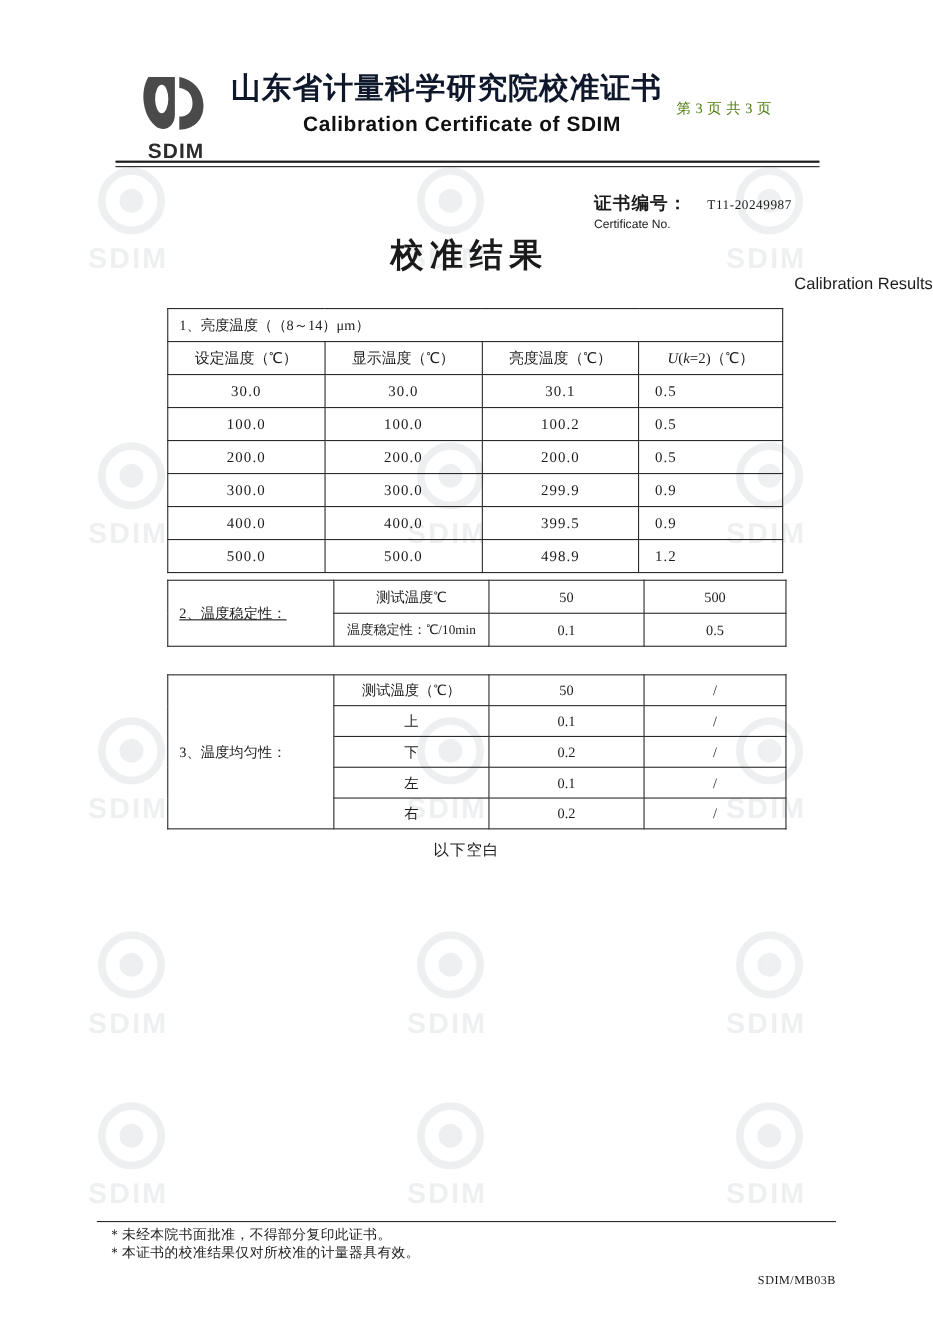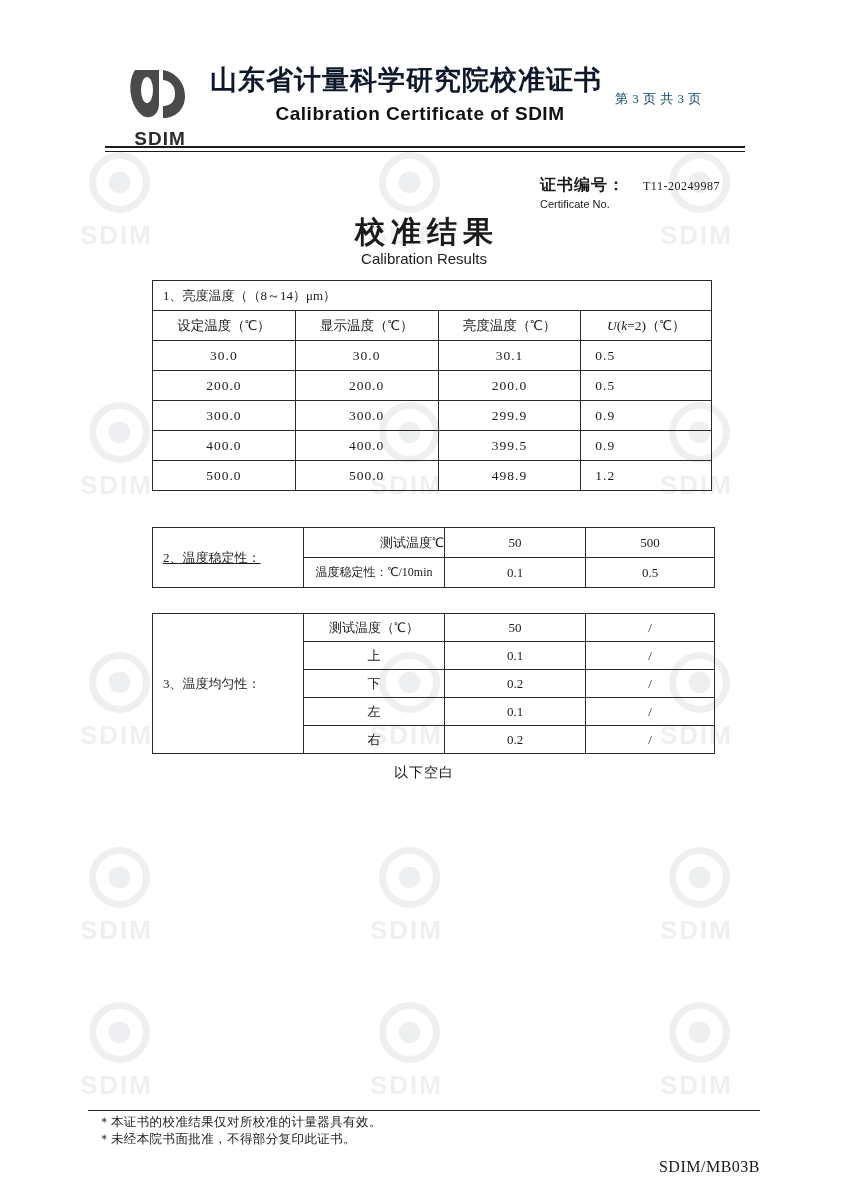--- a/index.html
+++ b/index.html
@@ -93,21 +93,21 @@
     text-align: center;
     width: 420px;
     color: #111;
   }
   .page-count {
     position: absolute;
     left: 505px;
     top: 28px;
     font-size: 13px;
     letter-spacing: 0.5px;
-    color: #0c4a6e;
+    color: #4d7c0f;
     white-space: nowrap;
   }
   .rule {
     position: absolute;
     left: 105px;
     top: 146px;
     width: 640px;
     border-top: 2px solid #1b1b1b;
     border-bottom: 1px solid #1b1b1b;
     height: 3px;
@@ -149,21 +149,21 @@
     font-size: 30px;
     font-weight: bold;
     letter-spacing: 6px;
     text-indent: 6px;
   }
   .sec-title-en {
     position: absolute;
     top: 250px;
     left: 0;
     width: 848px;
-    text-align: center;
+    text-align: right;
     font-family: "Liberation Sans", sans-serif;
     font-size: 15px;
     color: #1b1b1b;
   }
 
   
   table {
     border-collapse: collapse;
     position: absolute;
     background: transparent;
@@ -226,21 +226,21 @@
     top: 1114px;
     font-size: 12.5px;
     line-height: 17px;
     letter-spacing: 0.4px;
   }
   .footer-code {
     position: absolute;
     right: 88px;
     top: 1158px;
     font-family: "Liberation Serif", serif;
-    font-size: 16px;
+    font-size: 11px;
     letter-spacing: 0.5px;
   }
   .u-italic { font-style: italic; }
 </style>
 </head>
 <body>
 
 <div class="page">
 
   <div class="watermark" style="left:80px; top:150px;">
@@ -341,20 +341,26 @@
       <td style="width:140px;margin-top:36px;">亮度温度（℃）</td>
       <td style="width:128px;"><span class="u-italic">U</span>(<span class="u-italic">k</span>=2)（℃）</td>
     </tr>
     <tr class="val">
       <td>30.0</td>
       <td>30.0</td>
       <td>30.1</td>
       <td class="u">0.5</td>
     </tr>
     <tr class="val">
+      <td>100.0</td>
+      <td>100.0</td>
+      <td>100.2</td>
+      <td class="u">0.5</td>
+    </tr>
+    <tr class="val">
       <td>200.0</td>
       <td>200.0</td>
       <td>200.0</td>
       <td class="u">0.5</td>
     </tr>
     <tr class="val">
       <td>300.0</td>
       <td>300.0</td>
       <td>299.9</td>
       <td class="u">0.9</td>
@@ -371,21 +377,21 @@
       <td>498.9</td>
       <td class="u">1.2</td>
     </tr>
   </tbody>
     </table>
 
   <table class="t2">
     <tbody>
         <tr>
       <td class="left" rowspan="2" style="width:140px;text-decoration:underline;">2、温度稳定性：</td>
-      <td style="width:140px;text-align:right;">测试温度℃</td>
+      <td style="width:140px;">测试温度℃</td>
       <td style="width:140px;">50</td>
       <td style="width:128px;">500</td>
     </tr>
     <tr>
       <td style="font-size:12px;">温度稳定性：℃/10min</td>
       <td>0.1</td>
       <td>0.5</td>
     </tr>
   </tbody>
     </table>
@@ -418,18 +424,18 @@
       <td>0.2</td>
       <td>/</td>
     </tr>
   </tbody>
     </table>
 
   <div class="blank-note">以下空白</div>
 
   <div class="footer-rule"></div>
   <div class="footer-lines">
+    <div>＊未经本院书面批准，不得部分复印此证书。</div>
     <div>＊本证书的校准结果仅对所校准的计量器具有效。</div>
-    <div>＊未经本院书面批准，不得部分复印此证书。</div>
   </div>
   <div class="footer-code">SDIM/MB03B</div>
 
 </div>
 
 </body></html>

